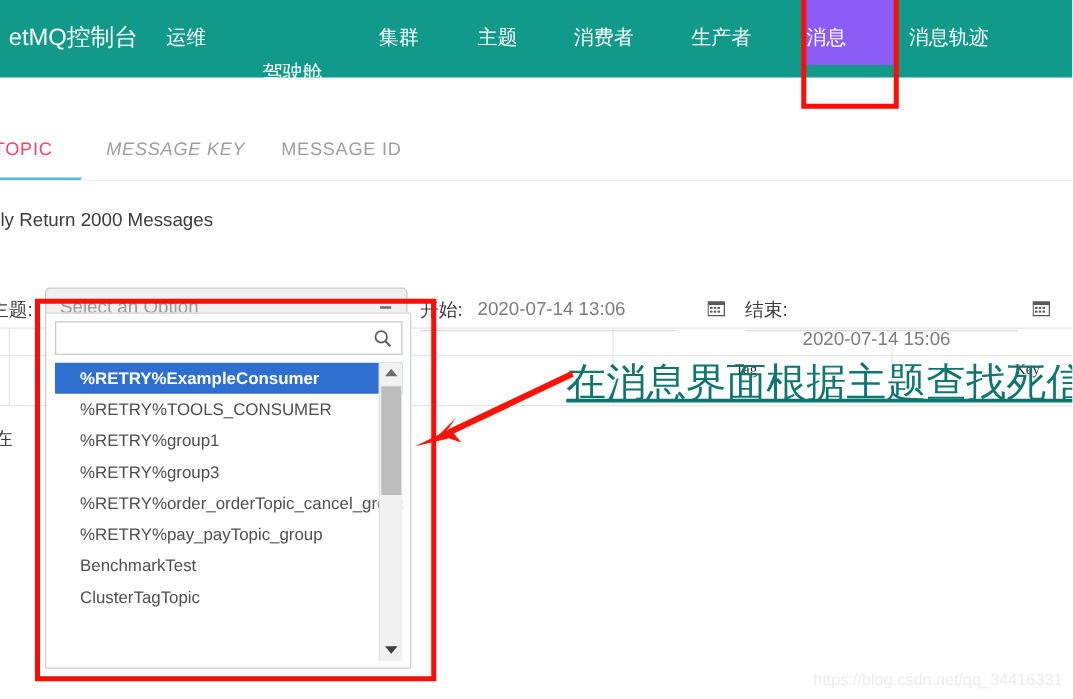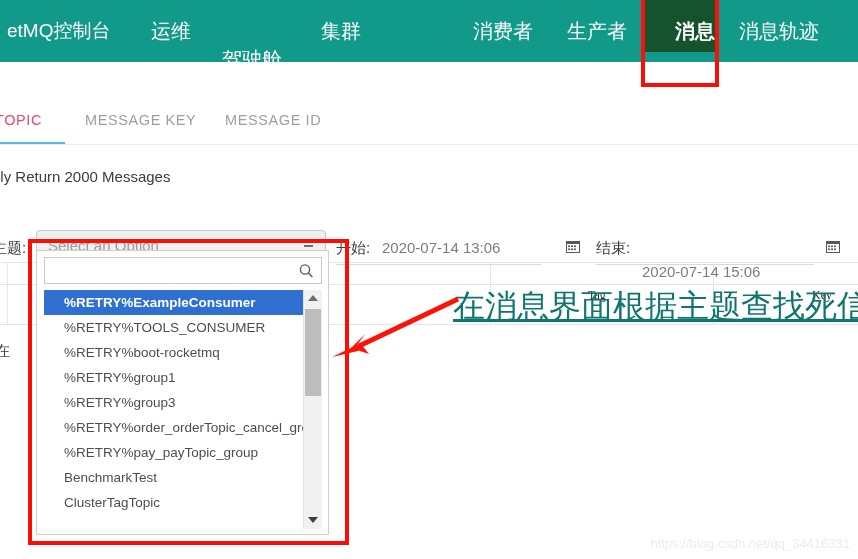--- a/index.html
+++ b/index.html
@@ -16,23 +16,23 @@
     position: absolute; left: 0; top: 0; width: 858px; height: 62px;
     background: #119a8a;
   }
   .nav-inner { position: relative; height: 62px; }
   .nav-brand {
     position: absolute; left: -7px; top: 0; height: 62px; line-height: 62px;
     color: #ffffff; font-size: 19px; padding: 0 14px; white-space: nowrap;
   }
   .nav-item {
     position: absolute; top: 0; height: 52px; line-height: 62px;
-    color: #ffffff; font-size: 20px; white-space: nowrap; text-align: right;
-  }
-  .nav-item.active { background: #14532d; font-weight: bold; }
+    color: #ffffff; font-size: 16px; white-space: nowrap; text-align: left;
+  }
+  .nav-item.active { background: #8b5cf6; }
 
   
   .subtabs { position: absolute; left: 0; top: 96px; width: 858px; height: 49px; }
   .subtab {
     position: absolute; top: 0; height: 48px; line-height: 48px;
     font-size: 14.5px; letter-spacing: .6px; white-space: nowrap;
     color: #9e9e9e;
   }
   .subtab.active { color: #f4436c; }
   .subtab-underline {
@@ -154,33 +154,34 @@
 <body>
 
 <div id="root">
 
   <div class="navbar">
     <div class="nav-inner">
       <div class="nav-brand">etMQ控制台</div>
       <div class="nav-item" style="left:133px;width:58px;">运维</div>
       <div class="nav-item" style="left:210px;width:72px;margin-top:28px;">驾驶舱</div>
       <div class="nav-item" style="left:303px;width:58px;">集群</div>
+      <div class="nav-item" style="left:382px;width:58px;">主题</div>
       <div class="nav-item" style="left:459px;width:74px;">消费者</div>
       <div class="nav-item" style="left:553px;width:74px;">生产者</div>
       <div class="nav-item active" style="left:645px;width:70px;">消息</div>
       <div class="nav-item" style="left:727px;width:92px;">消息轨迹</div>
     </div>
   </div>
 
   <div class="subtabs">
     <div class="subtab active" style="left:-5px;width:70px;">
       <span>TOPIC</span>
       <div class="subtab-underline"></div>
     </div>
-    <div class="subtab" style="left:85px;width:120px;">MESSAGE KEY</div>
+    <div class="subtab" style="left:85px;width:120px;font-style:italic;">MESSAGE KEY</div>
     <div class="subtab" style="left:225px;width:110px;">MESSAGE ID</div>
   </div>
   <div class="subtabs-divider"></div>
 
   <div class="notice">nly Return 2000 Messages</div>
 
   <div class="table-area">
     <div class="tbl-hline" style="top:0px;"></div>
     <div class="tbl-hline" style="top:22px;"></div>
     <div class="tbl-hline" style="top:62px;"></div>
@@ -242,21 +243,20 @@
         <svg width="15" height="16" viewBox="0 0 15 16">
           <circle cx="6" cy="6.5" r="4.6" fill="none" stroke="#5d5d5d" stroke-width="1.4"></circle>
           <line x1="9.4" y1="10" x2="13.4" y2="14" stroke="#5d5d5d" stroke-width="1.5"></line>
         </svg>
       </span>
     </div>
 
     <div class="dd-list">
       <div class="dd-item selected">%RETRY%ExampleConsumer</div>
       <div class="dd-item">%RETRY%TOOLS_CONSUMER</div>
-      <div class="dd-item">%RETRY%boot-rocketmq</div>
       <div class="dd-item">%RETRY%group1</div>
       <div class="dd-item">%RETRY%group3</div>
       <div class="dd-item">%RETRY%order_orderTopic_cancel_group</div>
       <div class="dd-item">%RETRY%pay_payTopic_group</div>
       <div class="dd-item">BenchmarkTest</div>
       <div class="dd-item">ClusterTagTopic</div>
 
       <div class="dd-scroll">
         <div class="dd-scroll-btn up">
           <div class="tri up"></div>

